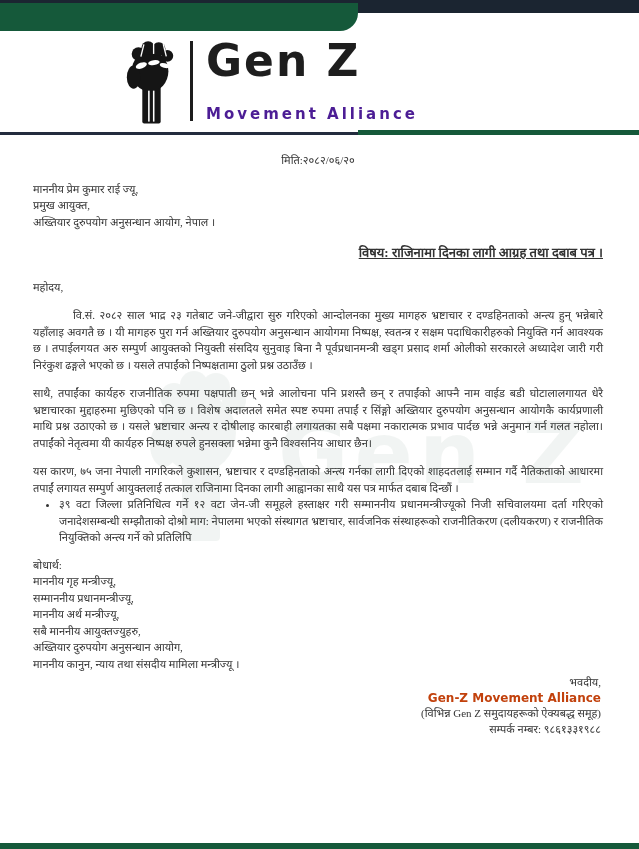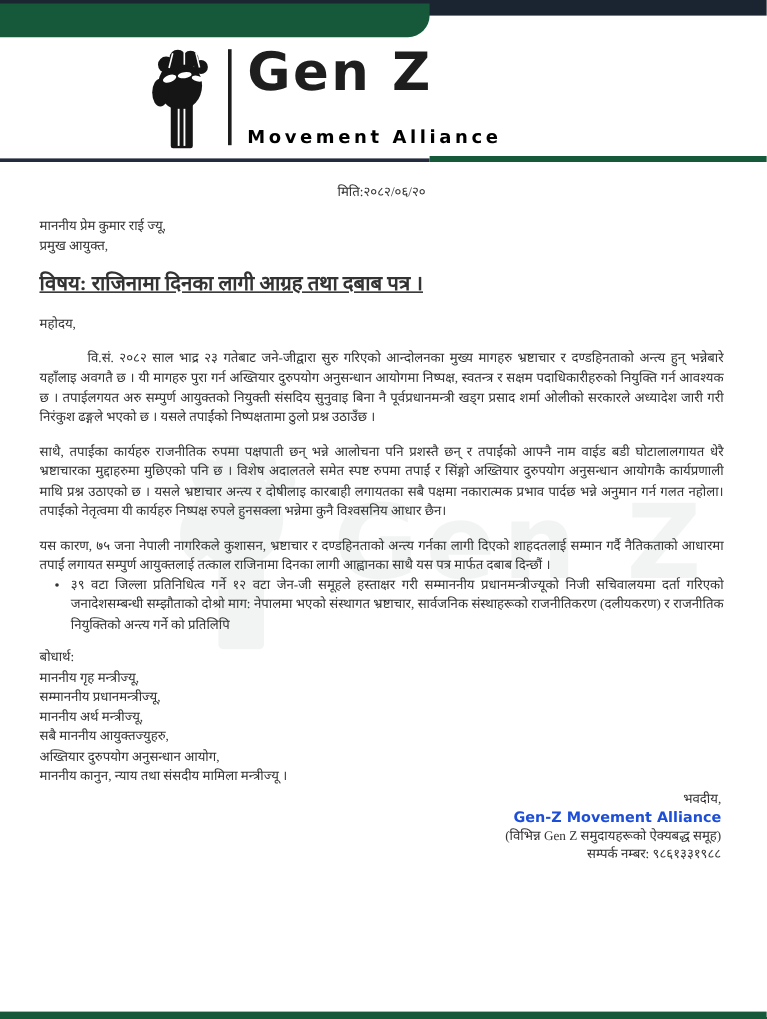--- a/index.html
+++ b/index.html
@@ -18,41 +18,41 @@
 
   .logo-row { height:99px; display:flex; align-items:center; padding-left:122px; }
   .fist-wrap { width:58px; height:90px; flex:0 0 auto; }
   .logo-divider { width:3px; height:80px; background:#1d1d1d; margin:0 13px 0 10px; }
   .logo-text .org-name {
     font-family:"DejaVu Sans","Liberation Sans",sans-serif;
     font-weight:bold; font-size:44px; line-height:1.05; color:#1e1e1e; letter-spacing:2px;
   }
   .logo-text .org-sub {
     font-family:"DejaVu Sans","Liberation Sans",sans-serif;
-    font-weight:bold; font-size:15px; letter-spacing:3px; color:#000000; margin-top:20px;
+    font-weight:bold; font-size:15px; letter-spacing:3px; color:#4c1d95; margin-top:20px;
   }
   .rule-row { display:flex; align-items:flex-end; height:5px; }
   .rule-navy { width:358px; height:3px; background:#232c3e; }
   .rule-green { flex:1; height:5px; background:#15593a; }
 
   
   .content { padding:0 36px 0 33px; font-size:11px; line-height:16.5px; }
   .date-line { text-align:center; margin-top:17px; }
   .recipient { margin-top:12px; }
-  .subject-line { text-align:left; margin-top:15px; font-weight:bold; font-size:17px;text-decoration:underline; }
+  .subject-line { text-align:right; margin-top:15px; font-weight:bold; font-size:13px; }
   .subject-line span { text-decoration:underline; }
   .salutation { margin-top:17px; }
   .para { text-align:justify; margin-top:12px; }
   .para.indent-first { text-indent:40px; }
   .section-heading { margin-top:11px; }
   ul.details-list { margin-top:0; padding-left:26px; }
   ul.details-list li { text-align:justify; }
   .cc-block { margin-top:11px; }
   .closing { margin-top:3px; text-align:right; line-height:15.5px; padding-right:2px; }
-  .closing .org-bold { font-family:"DejaVu Sans","Liberation Sans",sans-serif; font-weight:bold; font-size:12px; color:#1d4ed8; }
+  .closing .org-bold { font-family:"DejaVu Sans","Liberation Sans",sans-serif; font-weight:bold; font-size:12px; color:#c2410c; }
 
   
   .watermark {
     position:absolute; top:360px; left:140px; display:flex; align-items:center; gap:18px;
     opacity:0.055; pointer-events:none;
   }
   .watermark .wm-text {
     font-family:"DejaVu Sans","Liberation Sans",sans-serif; font-weight:bold;
     font-size:86px; color:#1d4d35; letter-spacing:6px;
   }
@@ -121,20 +121,21 @@
     <div class="rule-green"></div>
   </div>
 
   <div class="content">
 
     <div class="date-line">मिति:२०८२/०६/२०</div>
 
     <div class="recipient">
       <div>माननीय प्रेम कुमार राई ज्यू,</div>
       <div>प्रमुख आयुक्त,</div>
+      <div>अख्तियार दुरुपयोग अनुसन्धान आयोग, नेपाल ।</div>
     </div>
 
     <div class="subject-line">
       <span>विषय: राजिनामा दिनका लागी आग्रह तथा दबाब पत्र ।</span>
     </div>
 
     <div class="salutation">महोदय,</div>
 
     <p class="para indent-first">वि.सं. २०८२ साल भाद्र २३ गतेबाट जने-जीद्वारा सुरु गरिएको आन्दोलनका मुख्य मागहरु भ्रष्टाचार र दण्डहिनताको अन्त्य हुन् भन्नेबारे यहाँलाइ अवगतै छ । यी मागहरु पुरा गर्न अख्तियार दुरुपयोग अनुसन्धान आयोगमा निष्पक्ष, स्वतन्त्र र सक्षम पदाधिकारीहरुको नियुक्ति गर्न आवश्यक छ । तपाईलगयत अरु सम्पुर्ण आयुक्तको नियुक्ती संसदिय सुनुवाइ बिना नै पूर्वप्रधानमन्त्री खड्ग प्रसाद शर्मा ओलीको सरकारले अध्यादेश जारी गरी निरंकुश ढङ्गले भएको छ । यसले तपाईंको निष्पक्षतामा ठुलो प्रश्न उठाउँछ ।</p>
     <p class="para">साथै, तपाईंका कार्यहरु राजनीतिक रुपमा पक्षपाती छन् भन्ने आलोचना पनि प्रशस्तै छन् र तपाईंको आफ्नै नाम वाईड बडी घोटालालगायत धेरै भ्रष्टाचारका मुद्दाहरुमा मुछिएको पनि छ । विशेष अदालतले समेत स्पष्ट रुपमा तपाईं र सिंङ्गो अख्तियार दुरुपयोग अनुसन्धान आयोगकै कार्यप्रणाली माथि प्रश्न उठाएको छ । यसले भ्रष्टाचार अन्त्य र दोषीलाइ कारबाही लगायतका सबै पक्षमा नकारात्मक प्रभाव पार्दछ भन्ने अनुमान गर्न गलत नहोला। तपाईंको नेतृत्वमा यी कार्यहरु निष्पक्ष रुपले हुनसक्ला भन्नेमा कुनै विश्वसनिय आधार छैन।</p>

